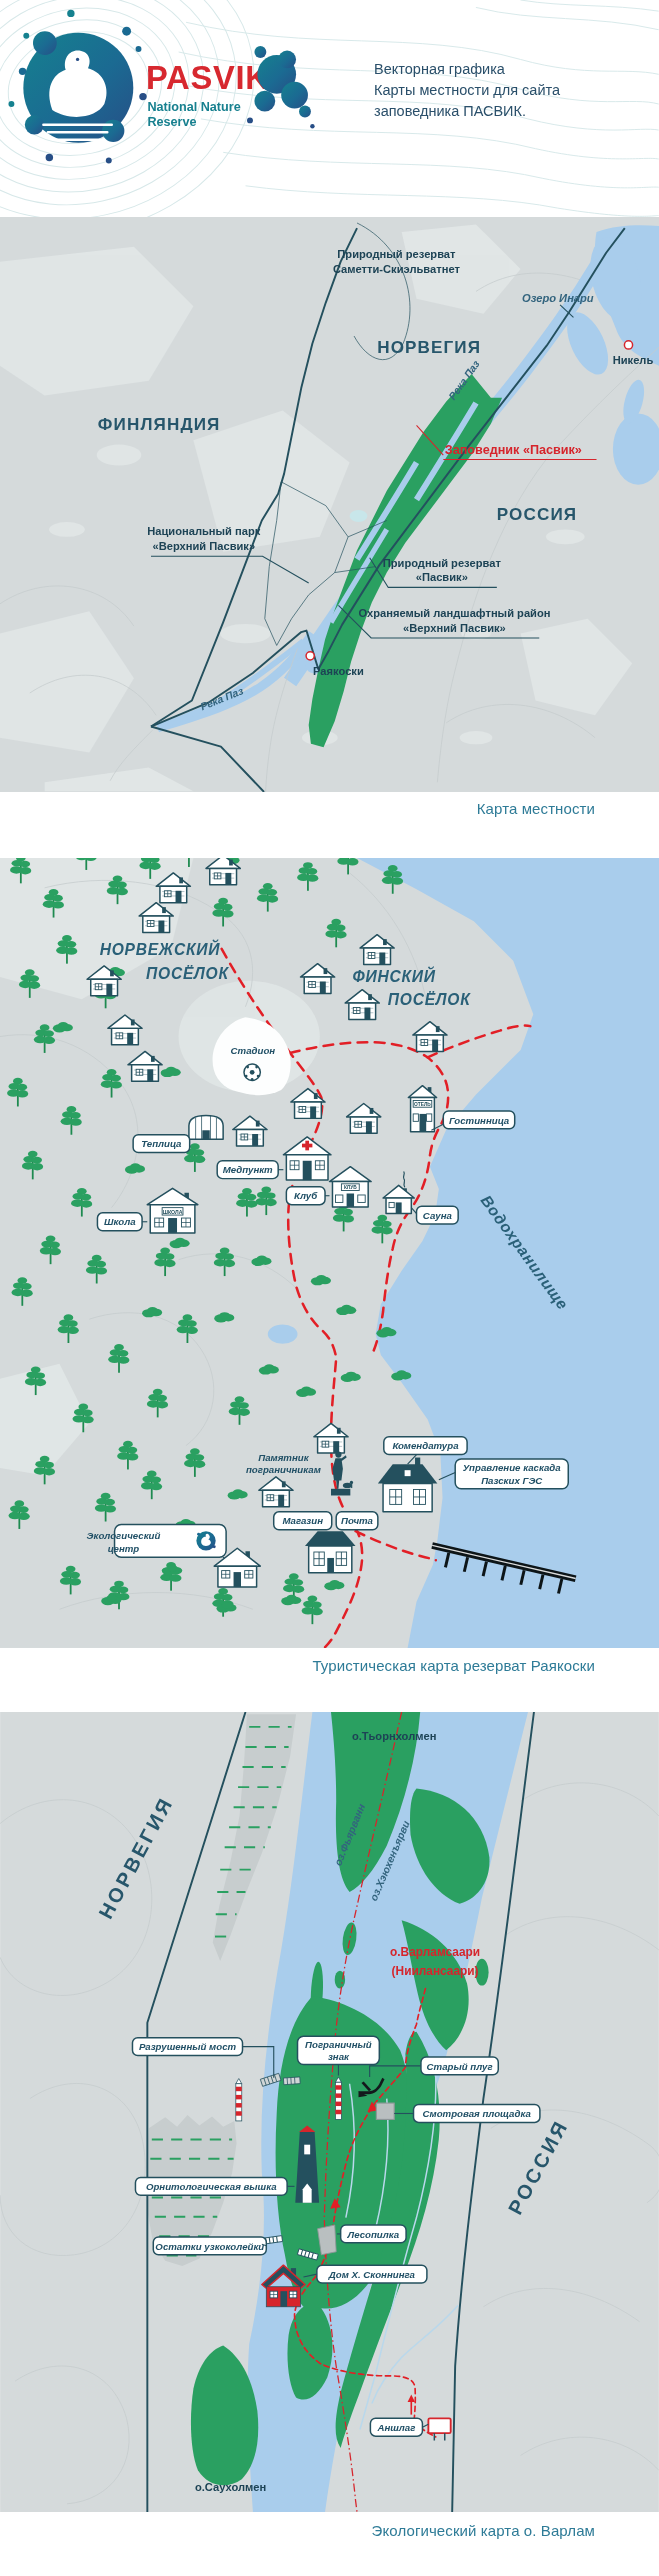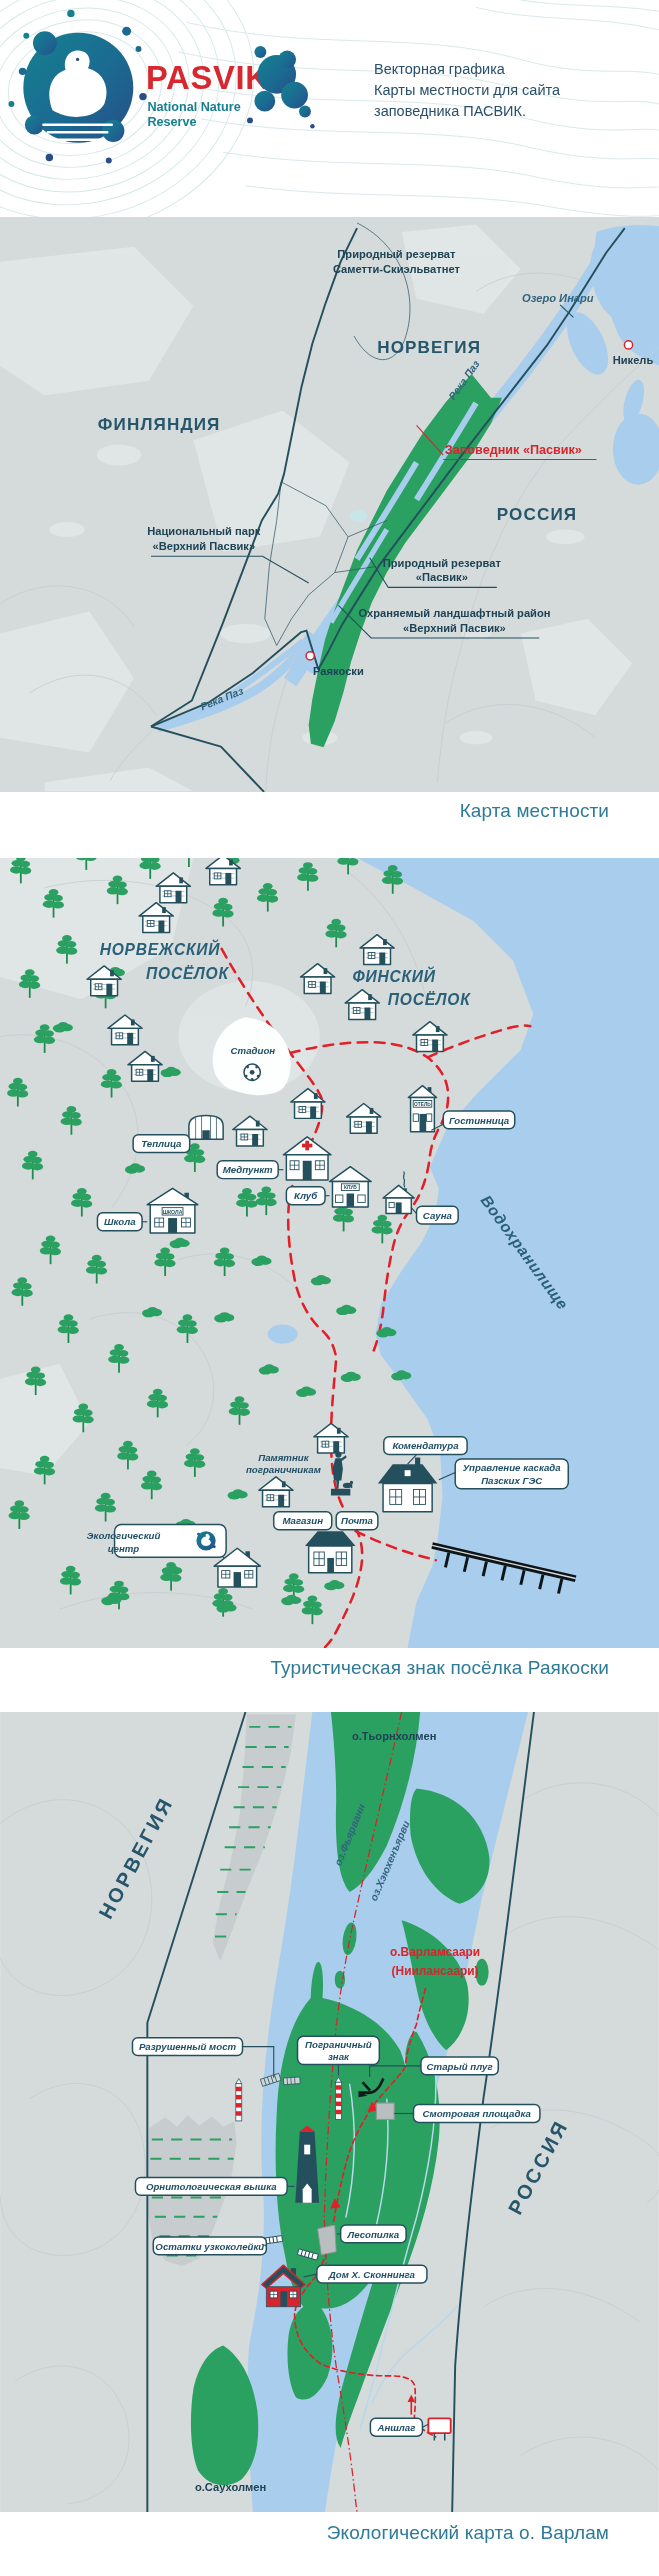--- a/index.html
+++ b/index.html
@@ -1,20 +1,20 @@
 <!DOCTYPE html>
 <html style="font-size:12px"><head>
 <meta charset="utf-8">
 <style>
   html,body{margin:0;padding:0;background:#fff;}
   .page{position:relative;width:659px;height:2576px;background:#ffffff;overflow:hidden;
         font-family:"Liberation Sans",sans-serif;}
   .page svg{position:absolute;left:0;display:block;}
-  .caption{position:absolute;left:0;width:595px;text-align:right;font-size:19px;
-           color:#2e7b97;letter-spacing:0.1px;padding-left:14px;}
+  .caption{position:absolute;left:0;width:595px;text-align:right;font-size:15px;
+           color:#2e7b97;letter-spacing:0.1px;}
   svg text{font-family:"Liberation Sans",sans-serif;}
   .country{font-size:23px;font-weight:700;fill:#27566b;letter-spacing:1.5px;text-anchor:middle;}
   .bigcountry{font-size:27px;font-weight:700;fill:#27566b;letter-spacing:4px;text-anchor:middle;}
   .maplbl{font-size:15px;font-weight:700;fill:#1d4355;text-anchor:middle;}
   .itlbl{font-size:15px;font-weight:700;font-style:italic;fill:#33647e;text-anchor:middle;}
   .rivlbl{font-size:14px;font-weight:700;font-style:italic;fill:#33647e;text-anchor:middle;}
   .redlbl{font-size:17px;font-weight:700;fill:#d6252c;}
   .redisl{font-size:16px;font-weight:700;fill:#d6252c;text-anchor:middle;}
   .area{font-size:21px;font-weight:700;font-style:italic;fill:#2a6078;text-anchor:middle;letter-spacing:1px;}
   .boxr{fill:#fff;stroke:#24505e;stroke-width:2;}
@@ -558,21 +558,21 @@
     <rect x="42" y="4" width="6" height="12" class="navyf"></rect>
     <polygon points="31,0 62,24 0,24" class="bld" stroke-width="2.5"></polygon>
     <rect x="5" y="24" width="52" height="28" class="bld"></rect>
     <rect x="26" y="32" width="10" height="20" class="navyf"></rect>
     <rect x="10" y="30" width="11" height="10" class="winc"></rect>
         <rect x="41" y="30" width="11" height="10" class="winc"></rect>
     <path d="M15.5,30 V40 M10,35 H21 M46.5,30 V40 M41,35 H52" stroke="#24505e" stroke-width="1"></path>
   </g>
 </svg>
 
-<div class="caption" style="top:1657px">Туристическая знак посёлка Раякоски</div>
+<div class="caption" style="top:1657px">Туристическая карта резерват Раякоски</div>
 
 <svg width="659" height="800" viewBox="0 0 886 1076" style="top:1712px">
   <rect width="886" height="1076" fill="#d5dadb"></rect>
   <g>
     <path class="contour" d="M0,150 C60,100 140,110 180,170 C220,230 210,320 150,360 C90,400 20,380 0,330"></path>
     <path class="contour" d="M40,520 C100,480 170,500 190,570 C210,650 170,720 100,730 C40,738 0,700 0,650"></path>
     <path class="contour" d="M20,900 C80,860 150,880 170,950 C185,1010 150,1060 90,1065"></path>
     <path class="contour" d="M700,120 C760,80 840,90 886,140"></path>
     <path class="contour" d="M680,300 C740,260 820,270 886,320"></path>
     <path class="contour" d="M660,560 C720,520 800,530 870,580 C900,600 900,640 870,660"></path>

